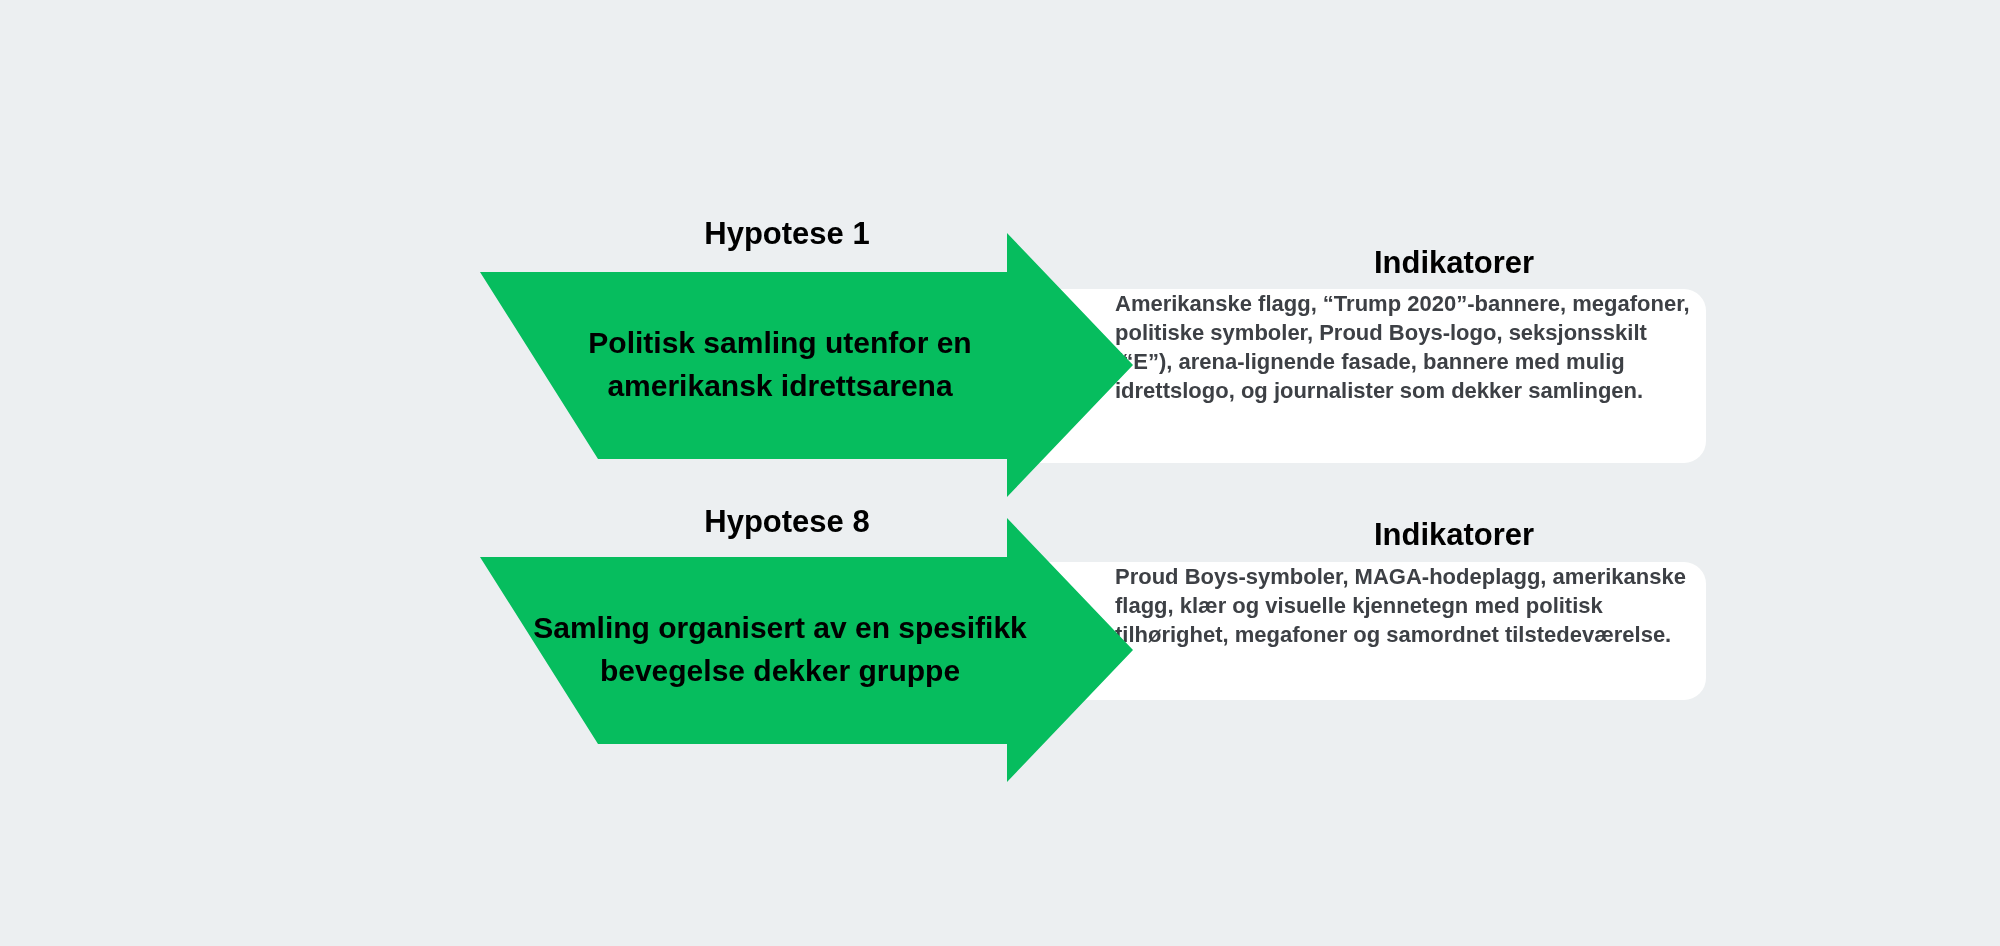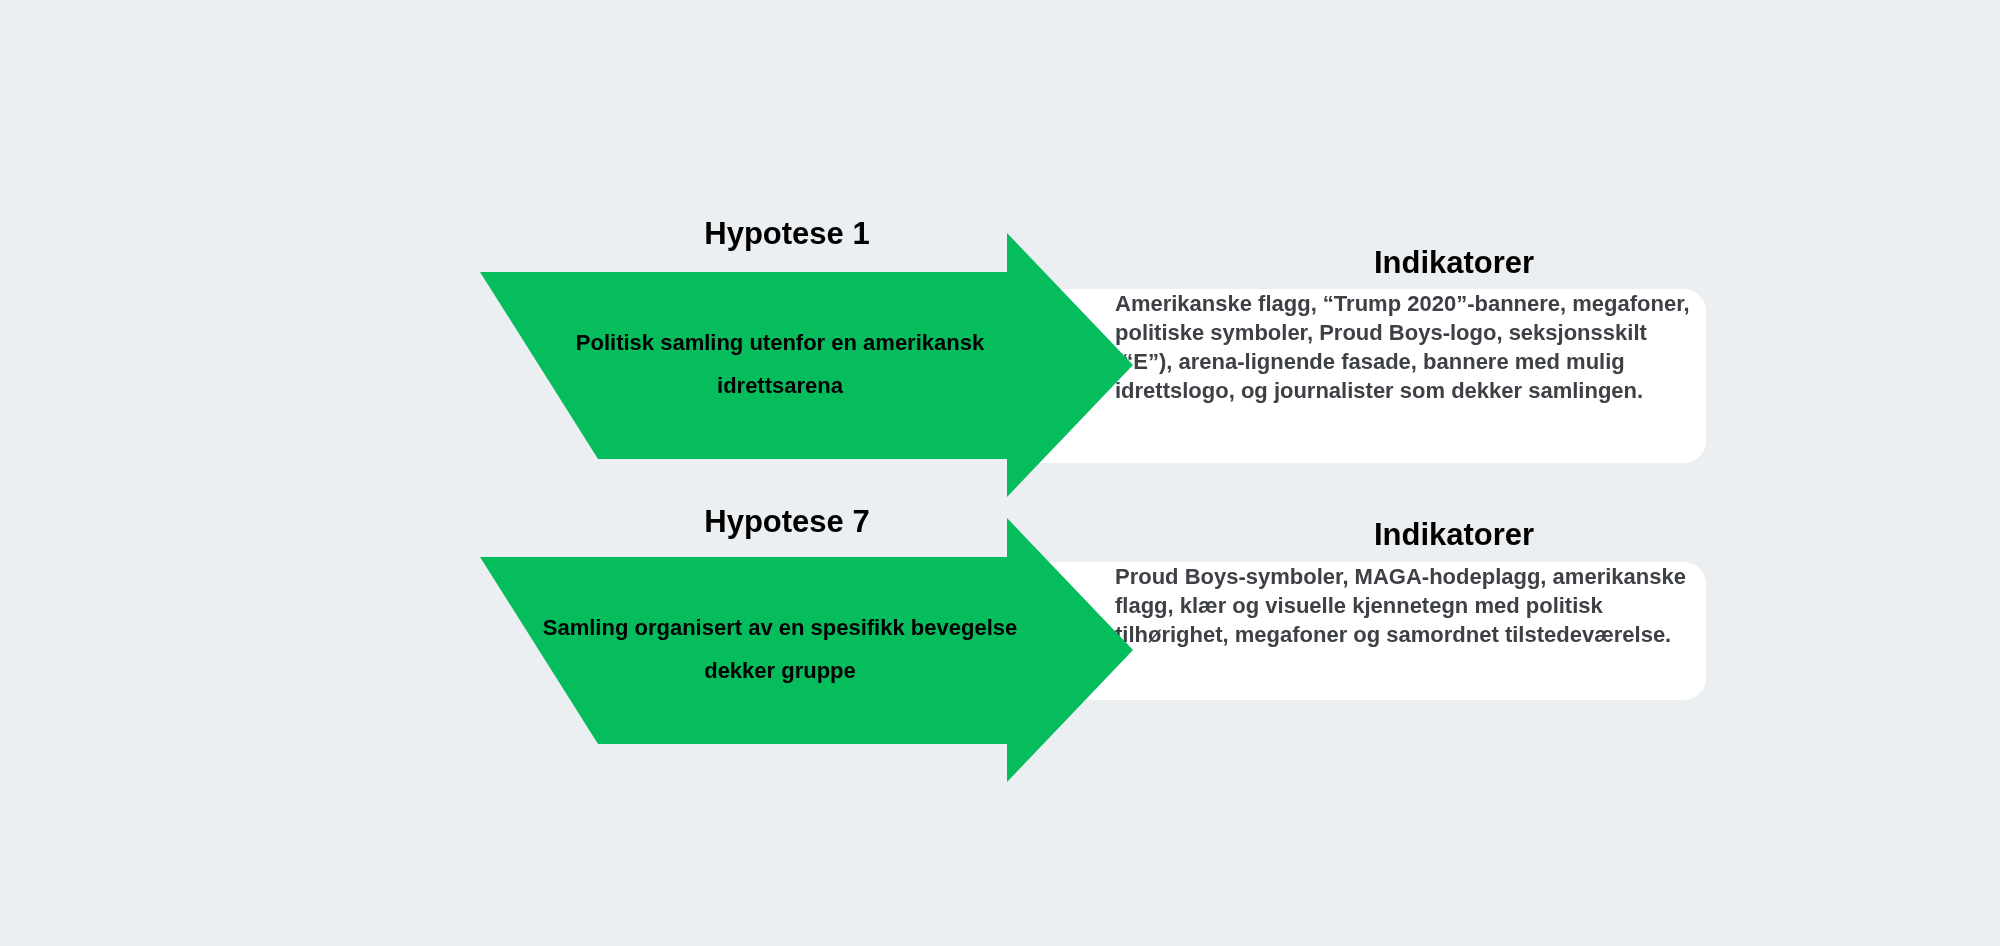--- a/index.html
+++ b/index.html
@@ -64,21 +64,21 @@
   .arrow-text {
     position: absolute;
     left: 530px;
     width: 500px;
     height: 172px;
     z-index: 3;
     display: flex;
     align-items: center;
     justify-content: center;
     text-align: center;
-    font-size: 22px;
+    font-size: 30px;
     font-weight: bold;
     line-height: 43px;
     color: var(--title_color, #000000);
   }
   .arrow-text.a1 { top: 278px; }
   .arrow-text.a2 { top: 563px; }
 </style>
 </head>
 <body>
 
@@ -91,15 +91,15 @@
 
 <svg class="layer arrows" viewBox="0 0 2000 946" aria-hidden="true">
   <polygon points="480,272 1007,272 1007,233 1133,365 1007,497 1007,459 598,459"></polygon>
   <polygon points="480,557 1007,557 1007,518 1133,650 1007,782 1007,744 598,744"></polygon>
 </svg>
 
 <div class="section-title hyp-title t1">Hypotese 1</div>
 <div class="arrow-text a1">Politisk samling utenfor en amerikansk idrettsarena</div>
 <div class="section-title ind-title t1">Indikatorer</div>
 
-<div class="section-title hyp-title t2">Hypotese 7</div>
+<div class="section-title hyp-title t2">Hypotese 8</div>
 <div class="arrow-text a2">Samling organisert av en spesifikk bevegelse dekker gruppe</div>
 <div class="section-title ind-title t2">Indikatorer</div>
 
 </body></html>

